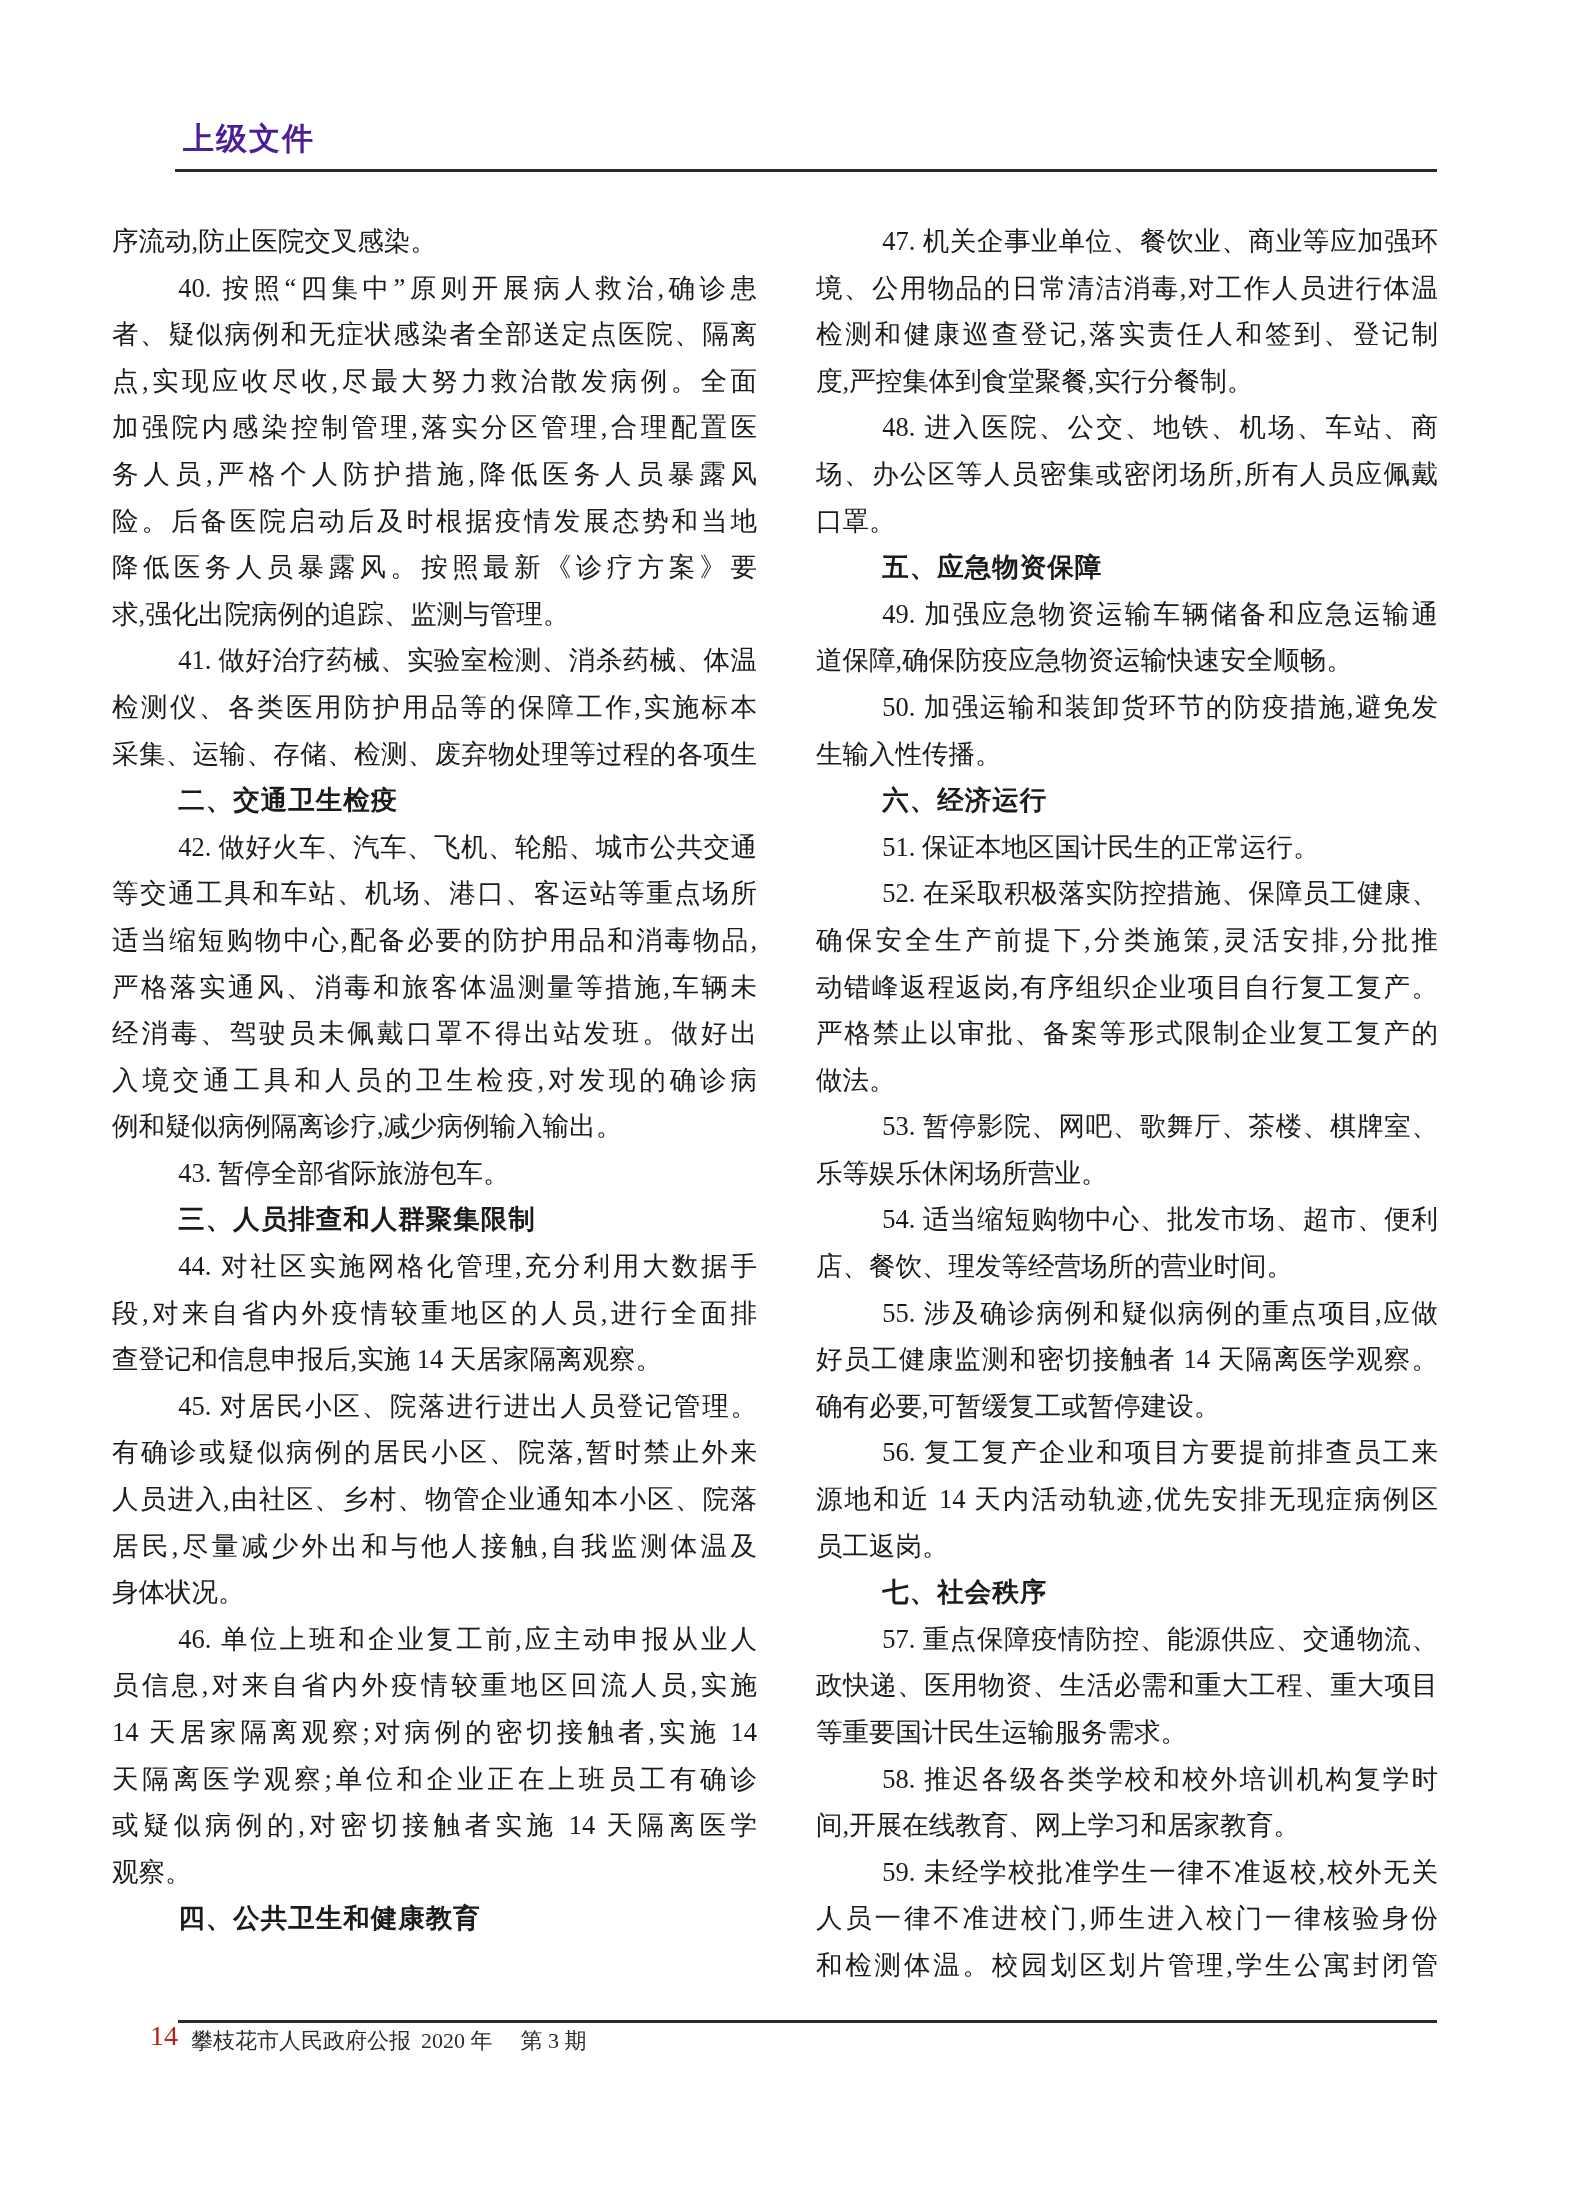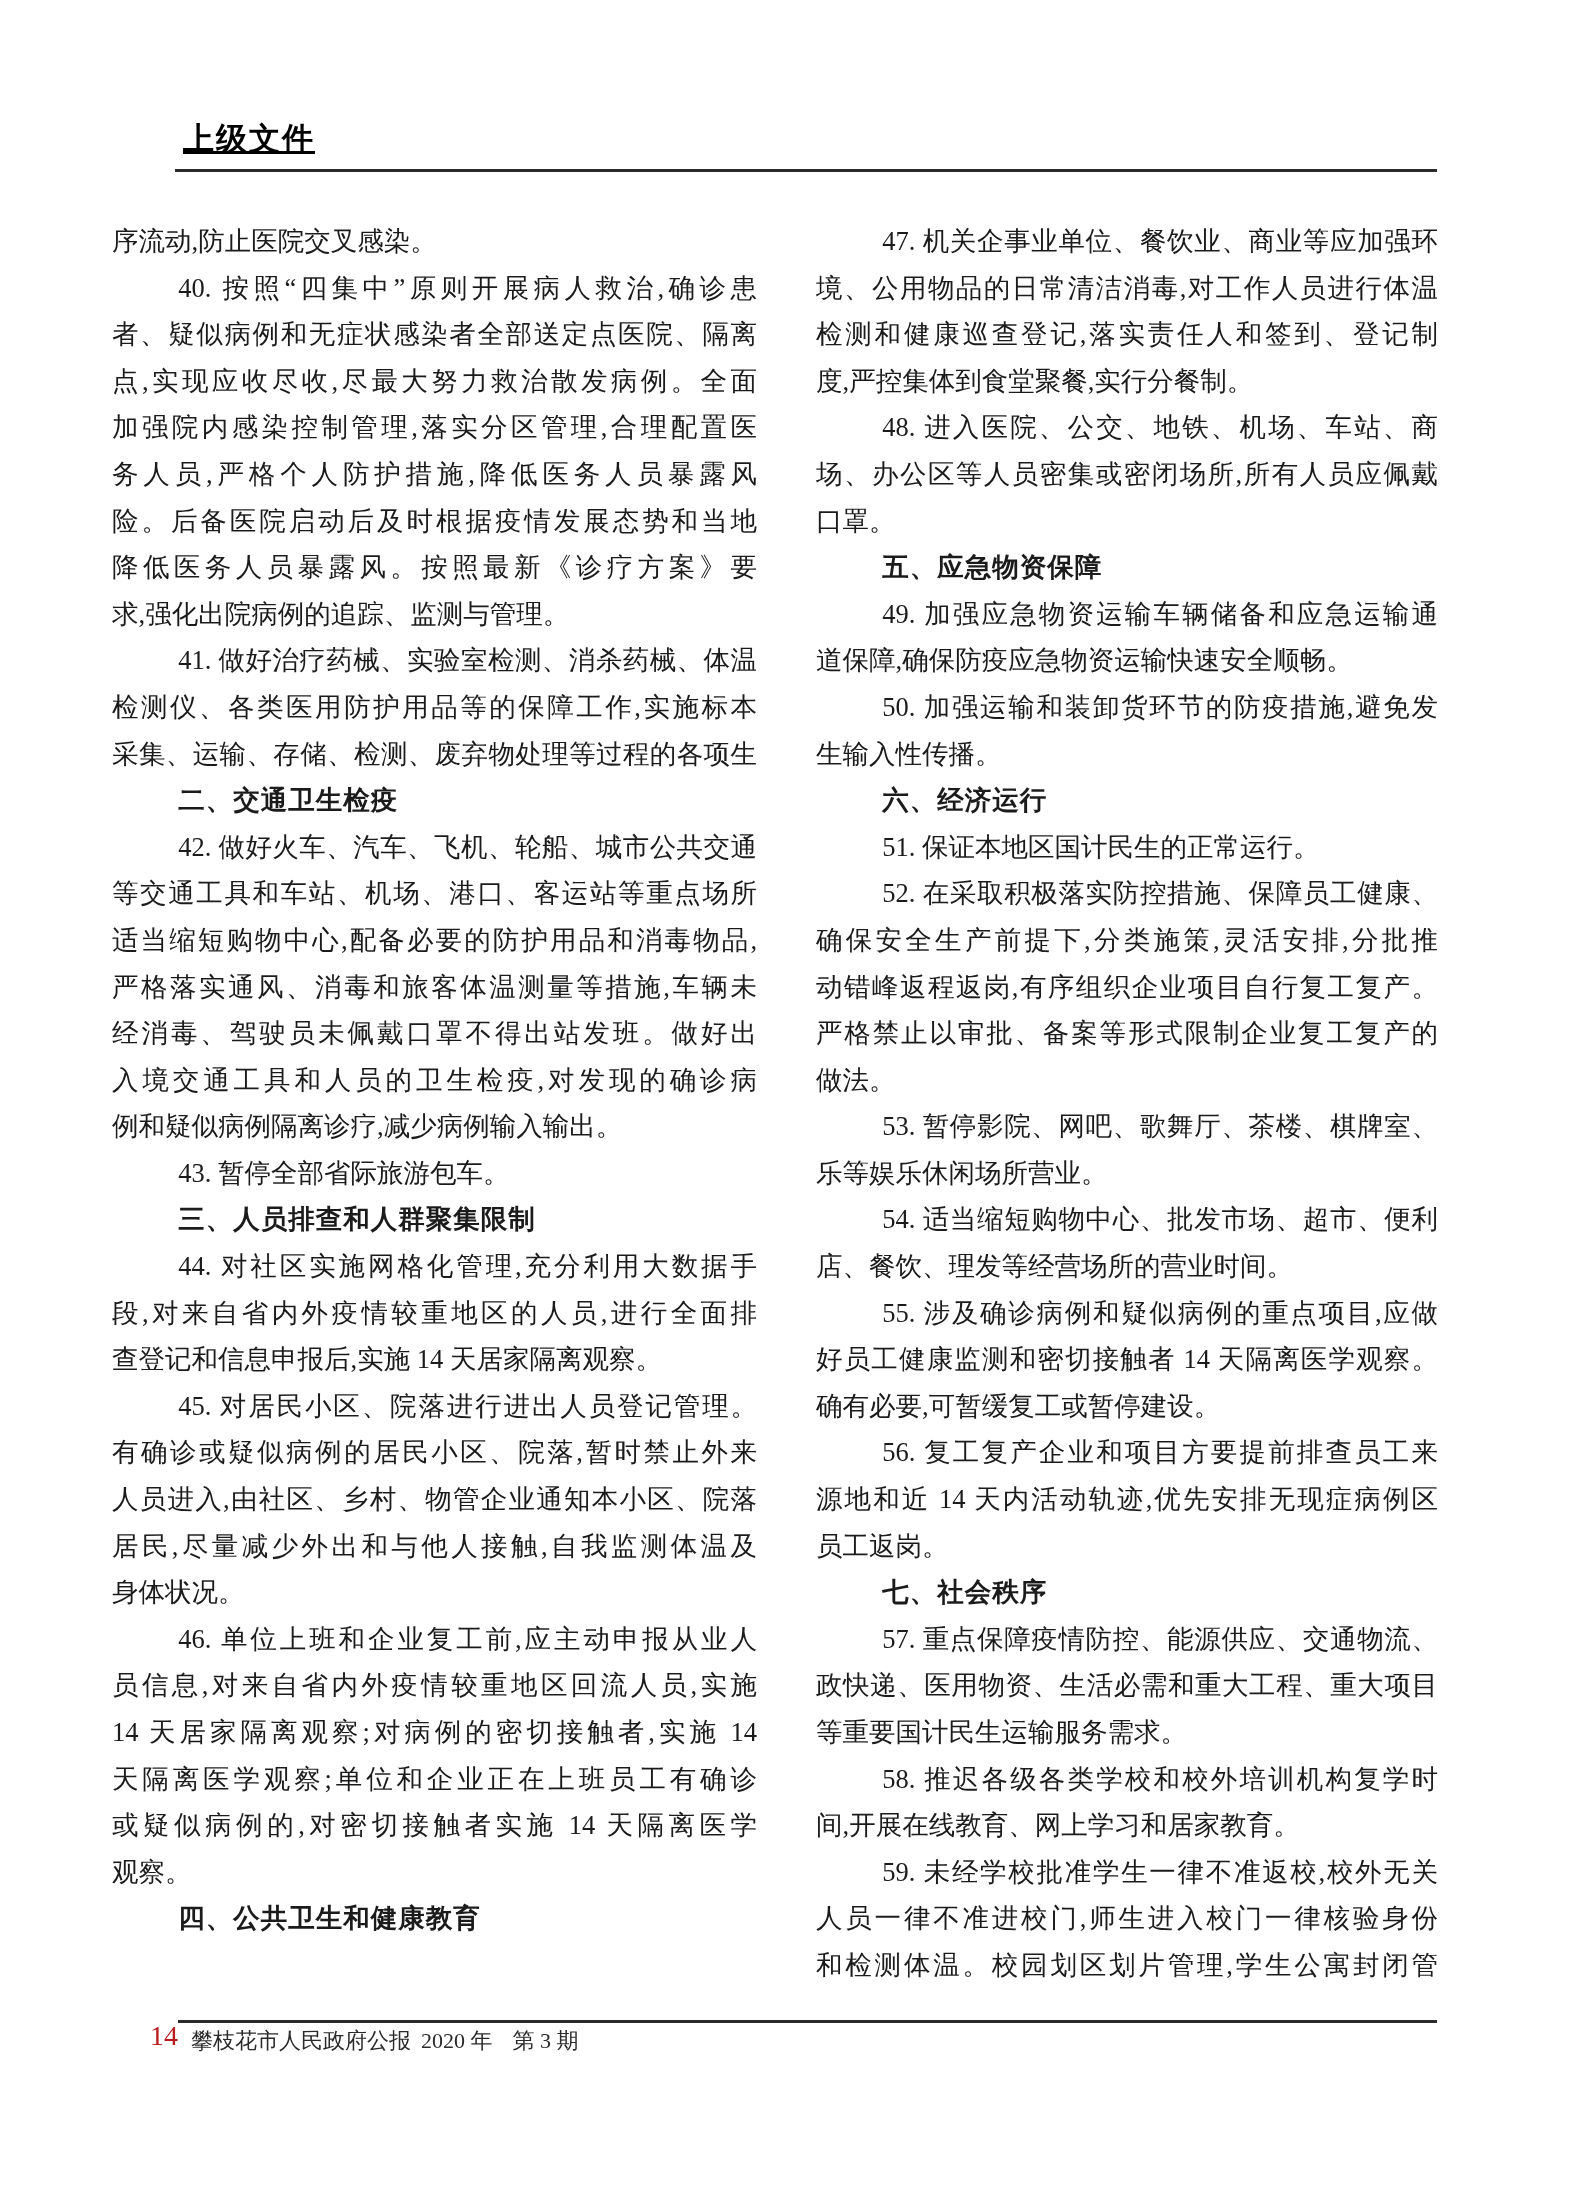--- a/index.html
+++ b/index.html
@@ -13,23 +13,22 @@
     color: #1b1b1b;
   }
   .header-title {
     position: absolute;
     left: 183px;
     top: 118px;
     font-family: "Liberation Sans", "DejaVu Sans", sans-serif;
     font-weight: 700;
     font-size: 31px;
     letter-spacing: 2px;
-    color: #000000;
+    color: #4c1d95;
     white-space: nowrap;
-    text-decoration: underline;
   }
   .header-rule {
     position: absolute;
     left: 175px;
     top: 169px;
     width: 1262px;
     height: 3px;
     background: #2b2b2b;
   }
   .column {
@@ -76,21 +75,21 @@
   .footer-text {
     position: absolute;
     left: 191px;
     top: 2028px;
     font-size: 22px;
     line-height: 26px;
     color: #2a2a2a;
     white-space: nowrap;
   }
   .footer-text .gap-lg { margin-left: 10px; }
-  .footer-text .gap-md { margin-left: 20px; }
+  .footer-text .gap-md { margin-left: 28px; }
 </style>
 </head>
 <body>
 
 <div class="page">
 
   <div class="header-title">上级文件</div>
   <div class="header-rule"></div>
 
   <div class="column left">

